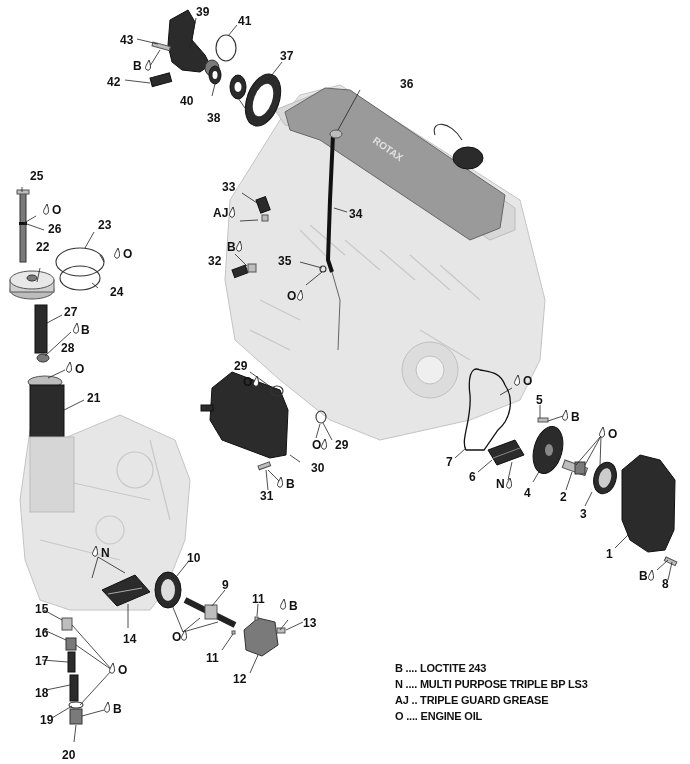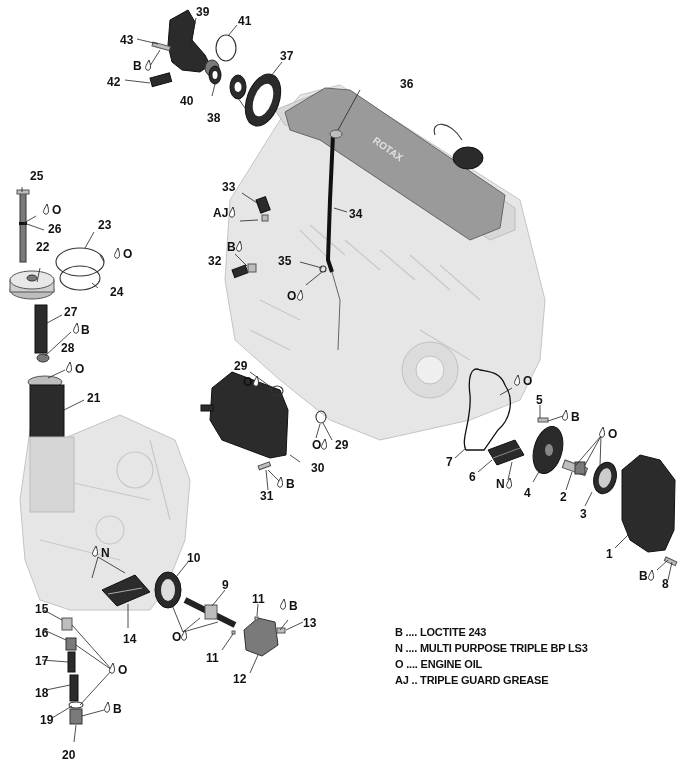--- a/index.html
+++ b/index.html
@@ -8,21 +8,21 @@
   .num{font-family:"Liberation Sans",sans-serif;font-weight:bold;font-size:12px;fill:#111;}
   .lub{font-family:"Liberation Sans",sans-serif;font-weight:bold;font-size:12px;fill:#111;}
   .lead{stroke:#222;stroke-width:0.8;fill:none;}
   .drop{fill:#fff;stroke:#222;stroke-width:0.9;}
   .ghost{fill:#e6e6e6;stroke:#c4c4c4;stroke-width:1;}
   .ghost2{fill:#d8d8d8;stroke:#bdbdbd;stroke-width:1;}
   .dark{fill:#2b2b2b;stroke:#111;stroke-width:1;}
   .mid{fill:#7a7a7a;stroke:#333;stroke-width:1;}
   .light{fill:#bdbdbd;stroke:#555;stroke-width:1;}
   .ring{fill:none;stroke:#333;stroke-width:1.1;}
-  #legend{position:absolute;left:395px;top:624px;font-family:"Liberation Sans",sans-serif;font-weight:bold;font-size:11px;color:#111;line-height:16px;letter-spacing:-0.2px;}
+  #legend{position:absolute;left:395px;top:660px;font-family:"Liberation Sans",sans-serif;font-weight:bold;font-size:11px;color:#111;line-height:16px;letter-spacing:-0.2px;}
   #legend div{white-space:nowrap;}
 </style>
 </head>
 <body>
 
 <svg id="stage" viewBox="0 0 690 764" xmlns="http://www.w3.org/2000/svg">
 
   <g>
     <path class="ghost" d="M230,200 L280,120 L300,95 L340,85 L520,200 L545,300 L540,360 L520,400 L470,420 L380,440 L330,420 L280,380 L235,340 L225,280 Z"></path>
     <path class="ghost2" d="M275,110 L320,92 L345,92 L515,208 L515,230 L490,240 L330,130 L285,125 Z"></path>
@@ -367,22 +367,22 @@
     <span>B</span>
     <span>....</span>
     <span>LOCTITE 243</span>
   </div>
   <div>
     <span>N</span>
     <span>....</span>
     <span>MULTI PURPOSE TRIPLE BP LS3</span>
   </div>
   <div>
+    <span>AJ</span>
+    <span>..</span>
+    <span>TRIPLE GUARD GREASE</span>
+  </div>
+  <div>
     <span>O</span>
     <span>....</span>
     <span>ENGINE OIL</span>
   </div>
-  <div>
-    <span>AJ</span>
-    <span>..</span>
-    <span>TRIPLE GUARD GREASE</span>
-  </div>
 </div>
 
 </body></html>

